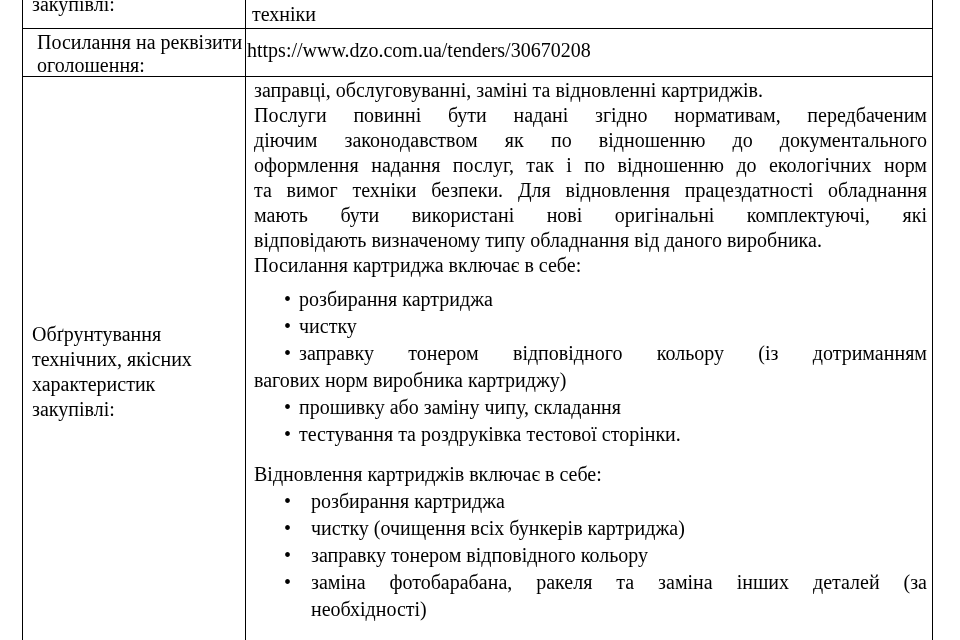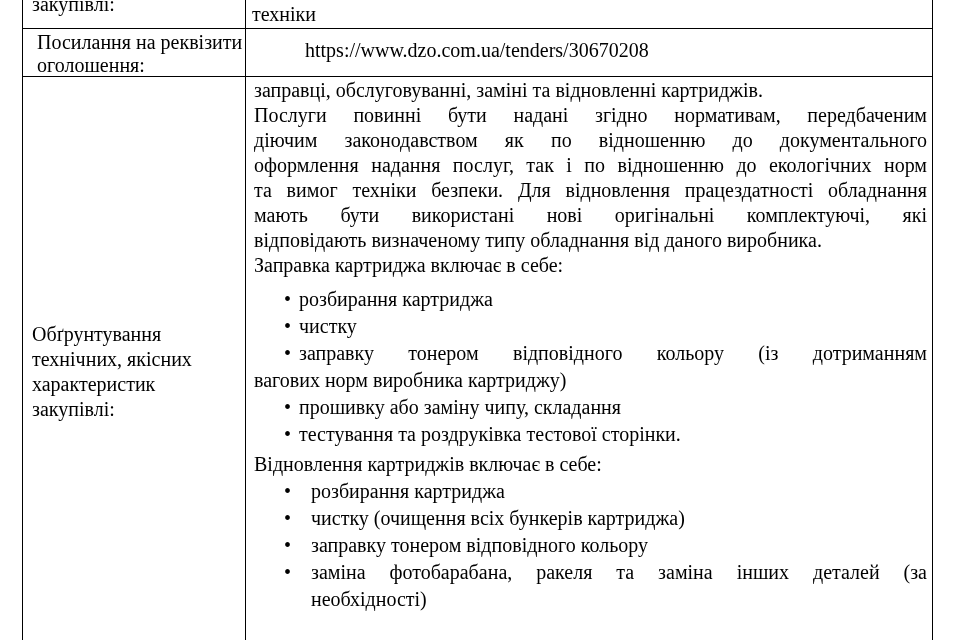--- a/index.html
+++ b/index.html
@@ -18,33 +18,33 @@
   .vl { position: absolute; top: 0; bottom: 0; width: 1px; background: #000; }
   .hl { position: absolute; left: 0; width: 911px; height: 1px; background: #000; }
   .cell { position: absolute; font-size: 20px; }
 
   
   #r1-label   { left: 10px;  top: -7px; line-height: 23px; }
   #r1-content { left: 230px; top: 4px;  line-height: 20px; }
 
   
   #r2-label { left: 15px;  top: 31px; line-height: 23px; width: 214px; }
-  #r2-url   { left: 235px; top: 39px; line-height: 23px; padding-left: 48px; }
+  #r2-url   { left: 225px; top: 39px; line-height: 23px; }
 
   
   #r3-label   { left: 10px;  top: 322px; line-height: 25px; width: 210px; }
   #r3-content { left: 232px; top: 78px;  width: 673px; }
 
   .ln { height: 25px; line-height: 25px; position: relative; }
   .bl { height: 27px; line-height: 27px; position: relative; }
   .j  { text-align: justify; text-align-last: justify; }
   .ind1 { padding-left: 45px; }
   .ind2 { padding-left: 57px; }
   .mt1 { margin-top: 8px; }
-  .mt2 { margin-top: 3px; }
+  .mt2 { margin-top: 13px; }
   .bullet { position: absolute; left: 30px; top: 0; }
 </style>
 </head>
 <body>
 
 <div id="tbl">
 
   <div class="vl" style="left:0"></div>
   <div class="vl" style="left:223px"></div>
   <div class="vl" style="left:910px"></div>
@@ -68,21 +68,21 @@
   </div>
 
   <div class="cell" id="r3-content">
     <div class="ln">заправці, обслуговуванні, заміні та відновленні картриджів.</div>
     <div class="ln j">Послуги повинні бути надані згідно нормативам, передбаченим</div>
     <div class="ln j">діючим законодавством як по відношенню до документального</div>
     <div class="ln j">оформлення надання послуг, так і по відношенню до екологічних норм</div>
     <div class="ln j">та вимог техніки безпеки. Для відновлення працездатності обладнання</div>
     <div class="ln j">мають бути використані нові оригінальні комплектуючі, які</div>
     <div class="ln">відповідають визначеному типу обладнання від даного виробника.</div>
-    <div class="ln">Заправка картриджа включає в себе:</div>
+    <div class="ln">Посилання картриджа включає в себе:</div>
 
     <div class="bl ind1 mt1">
       <span class="bullet">•</span><span>розбирання картриджа</span>
     </div>
     <div class="bl ind1">
       <span class="bullet">•</span><span>чистку</span>
     </div>
     <div class="bl ind1 j">
       <span class="bullet">•</span><span>заправку тонером відповідного кольору (із дотриманням</span>
     </div>

